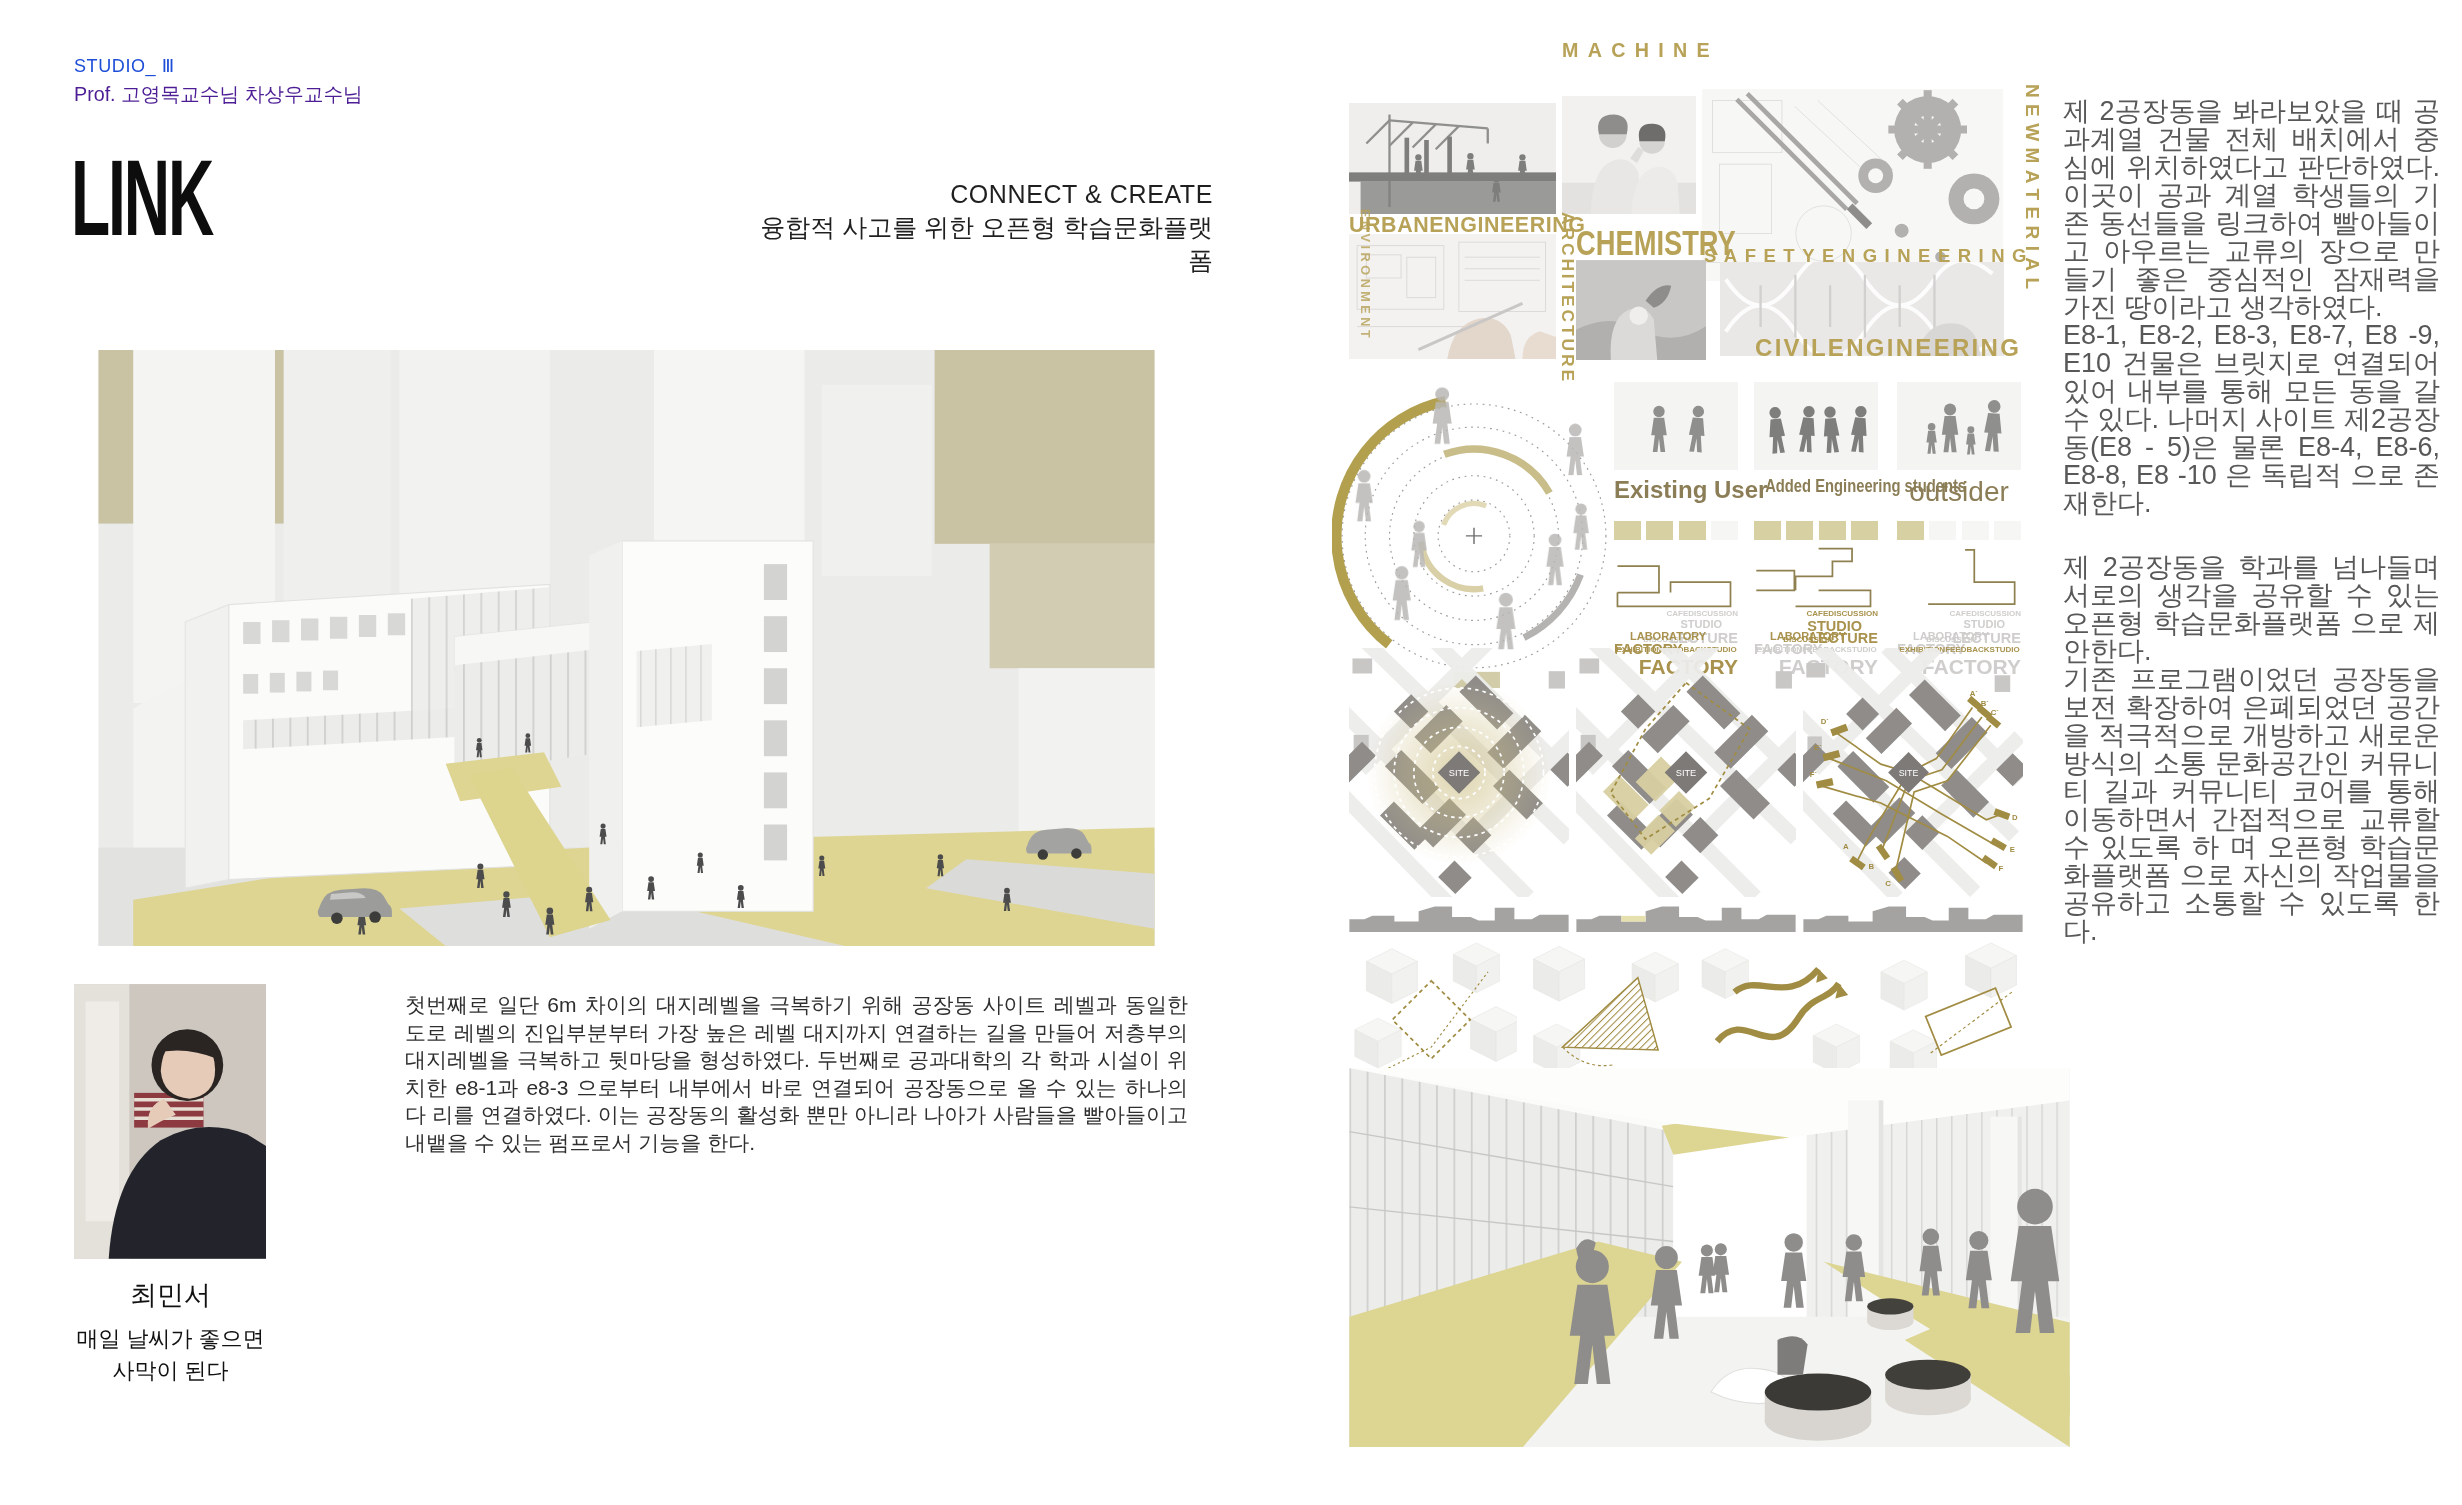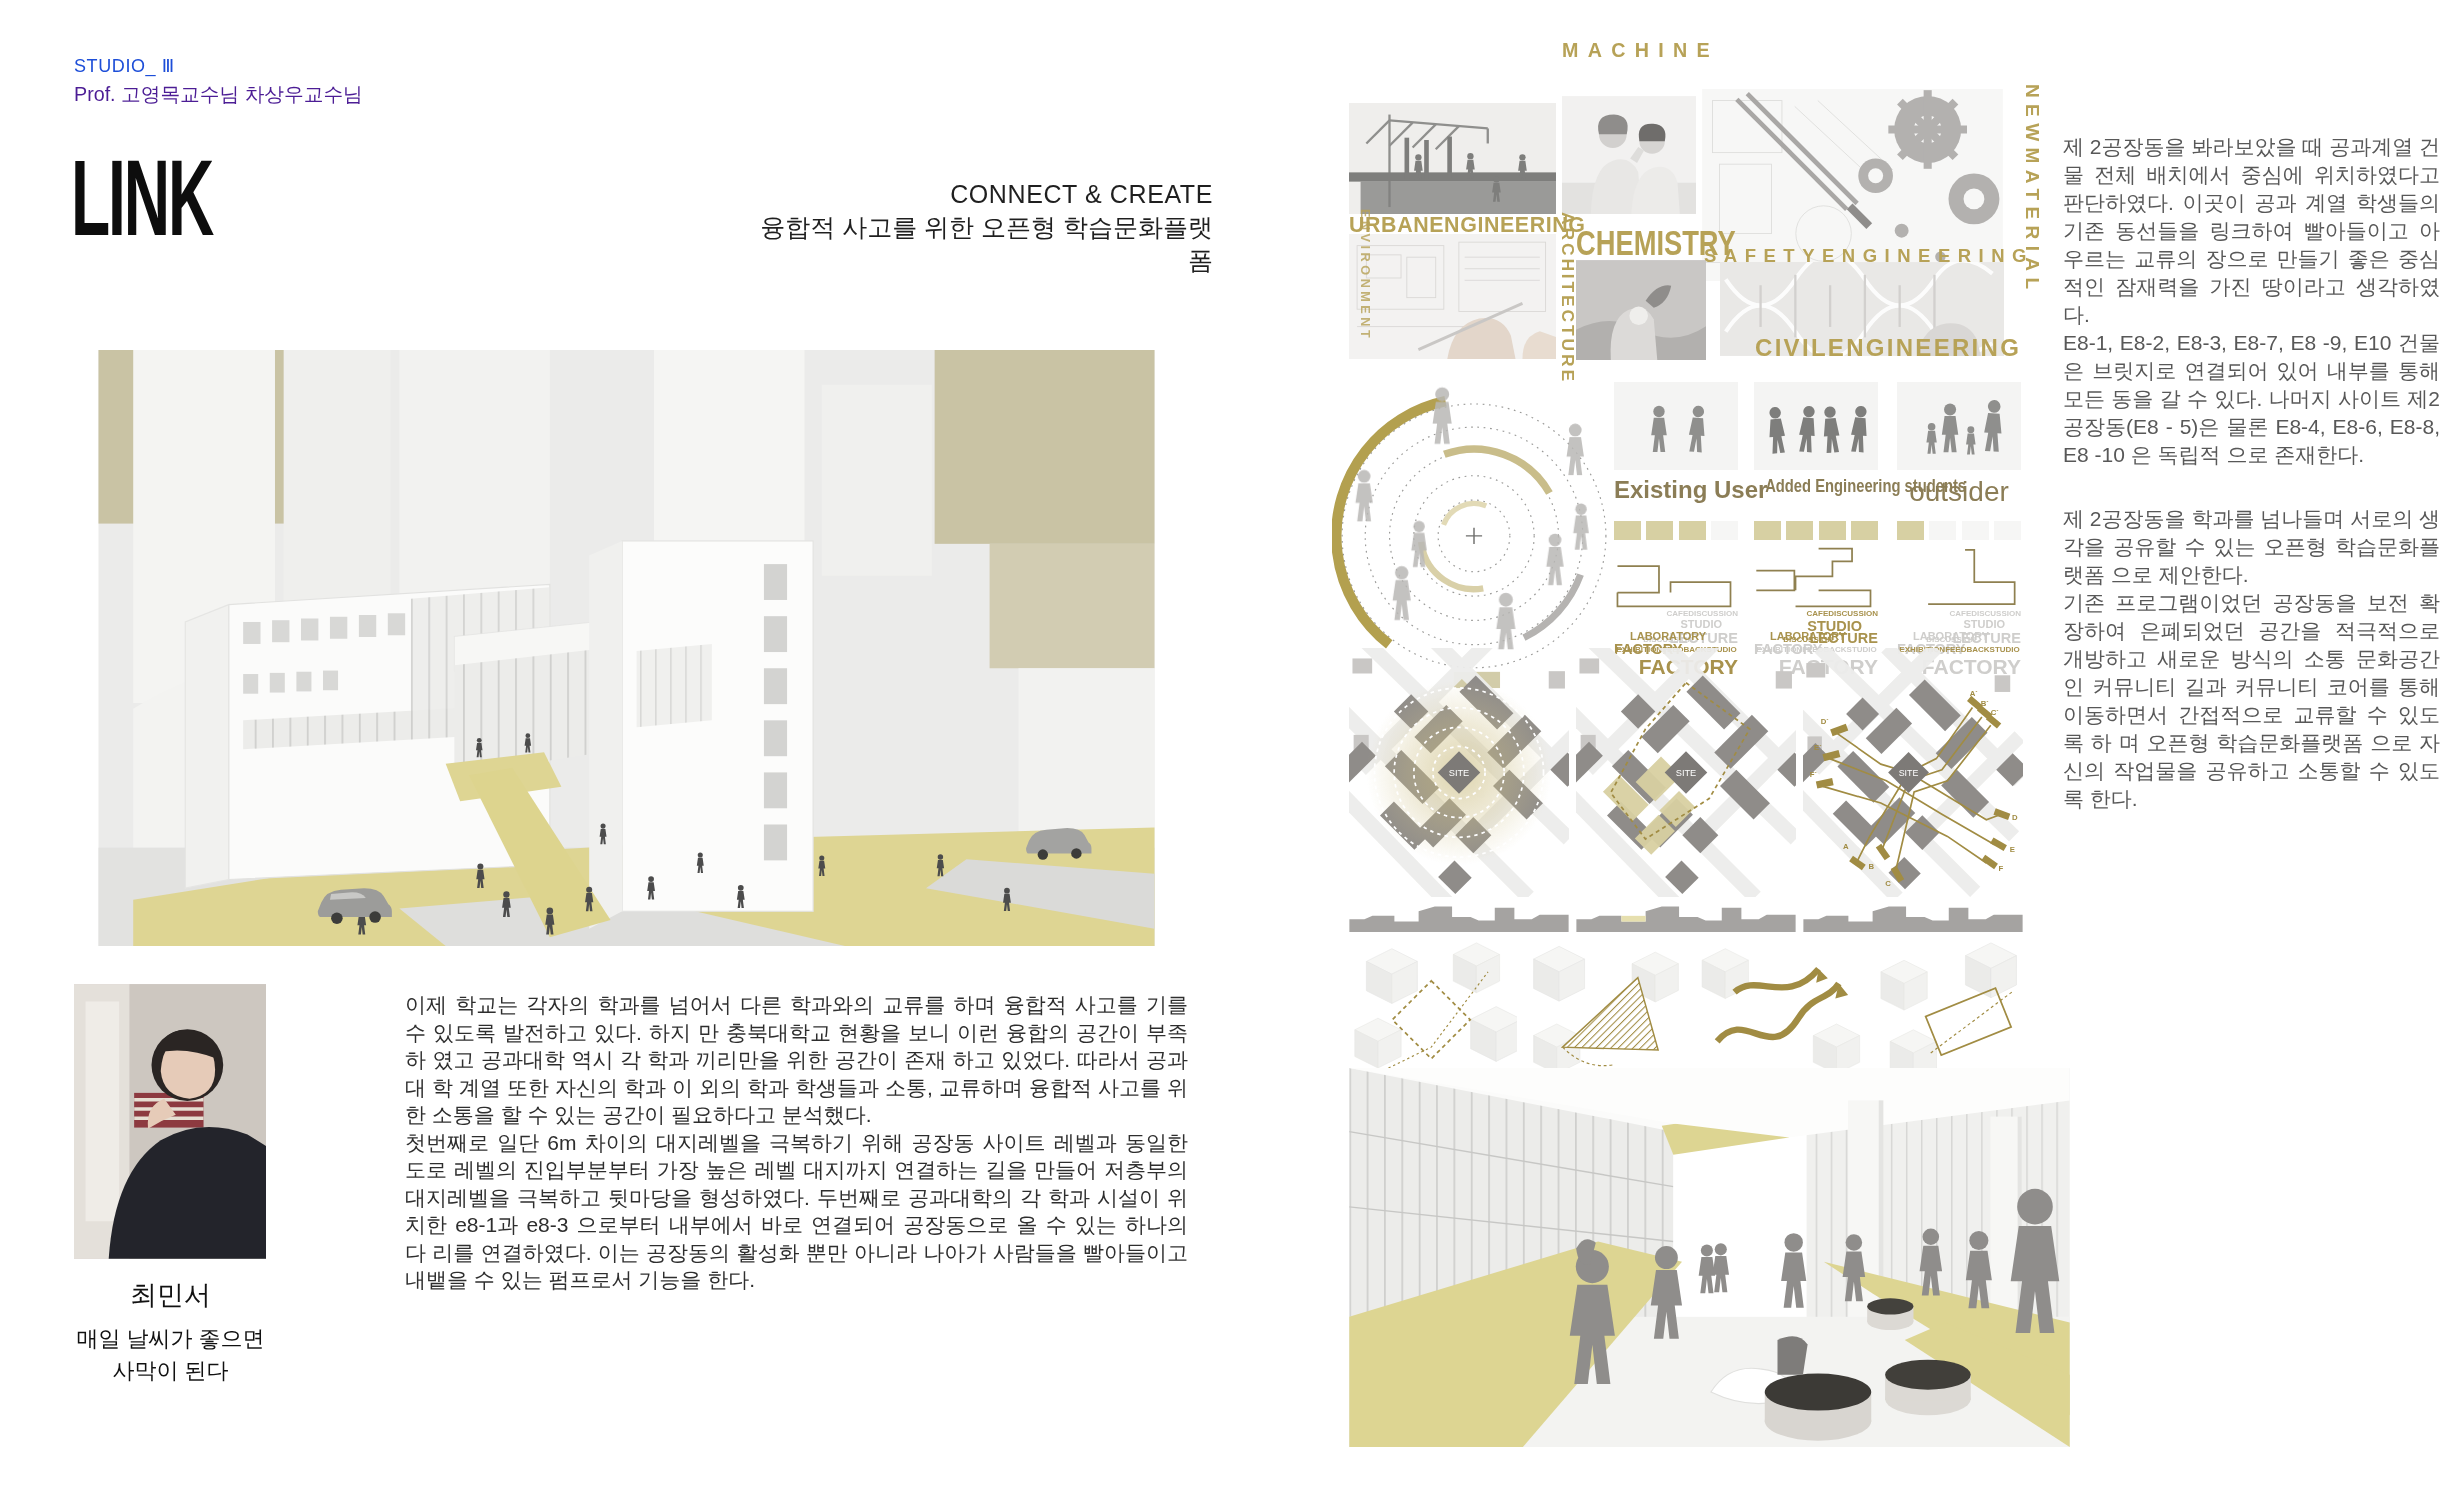--- a/index.html
+++ b/index.html
@@ -69,22 +69,22 @@
   
   .maps{left:1349px;top:648px;width:695px;height:440px;}
   .map{position:absolute;top:0;width:220px;height:249px;}
   .sky{position:absolute;top:254px;width:220px;height:30px;}
   .iso{position:absolute;top:289px;width:168px;height:145px;}
 
   
   .interior{left:1349px;top:1068px;width:721px;height:379px;}
 
   
-  .rightcol{left:2063px;top:97px;width:377px;font-size:21px;line-height:28px;
-            text-align:justify;color:#585858;margin-top:36px;}
+  .rightcol{left:2063px;top:97px;width:377px;font-size:27px;line-height:28px;
+            text-align:justify;color:#585858;}
   .rightcol p{margin:0 0 36px 0;white-space:pre-line;}
 
   svg text{font-family:"Liberation Sans",sans-serif;}
 </style>
 </head>
 <body>
 
 <svg width="0" height="0" style="position:absolute">
   <defs>
     <g id="fig">
@@ -261,21 +261,20 @@
       <path d="M128,250 q-4,-40 28,-52 l20,28 q-26,10 -48,24 z" fill="#e6cbb8"></path>
     </svg>
   </div>
   <div class="abs caption">
     <div class="nm">최민서</div>
     <div class="mt">매일 날씨가 좋으면</div>
     <div class="mt">사막이 된다</div>
   </div>
 
   <div class="abs intro">
-    <p> 이제 학교는 각자의 학과를 넘어서 다른 학과와의 교류를 하며 융합적 사고를 기를 수 있도록 발전하고 있다. 하지 만 충북대학교 현황을 보니 이런 융합의 공간이 부족하 였고 공과대학 역시 각 학과 끼리만을 위한 공간이 존재 하고 있었다. 따라서 공과대 학 계열 또한 자신의 학과 이 외의 학과 학생들과 소통, 교류하며 융합적 사고를 위한 소통을 할 수 있는 공간이 필요하다고 분석했다.</p>
     <p> 첫번째로 일단 6m 차이의 대지레벨을 극복하기 위해 공장동 사이트 레벨과 동일한 도로 레벨의 진입부분부터 가장 높은 레벨 대지까지 연결하는 길을 만들어 저층부의 대지레벨을 극복하고 뒷마당을 형성하였다. 두번째로 공과대학의 각 학과 시설이 위치한 e8-1과 e8-3 으로부터 내부에서 바로 연결되어 공장동으로 올 수 있는 하나의 다 리를 연결하였다. 이는 공장동의 활성화 뿐만 아니라 나아가 사람들을 빨아들이고 내뱉을 수 있는 펌프로서 기능을 한다.</p>
   </div>
 
   <div class="abs collage">
     <div class="img" style="left:0;top:68px;width:207px;height:111px">
       <svg width="207" height="111" viewBox="0 0 358 192">
         <rect width="358" height="192" fill="#efeeec"></rect>
         <g stroke="#8f8f8d" stroke-width="4" fill="none">
           <line x1="70" y1="180" x2="70" y2="20"></line>
             <line x1="70" y1="30" x2="240" y2="44"></line>

